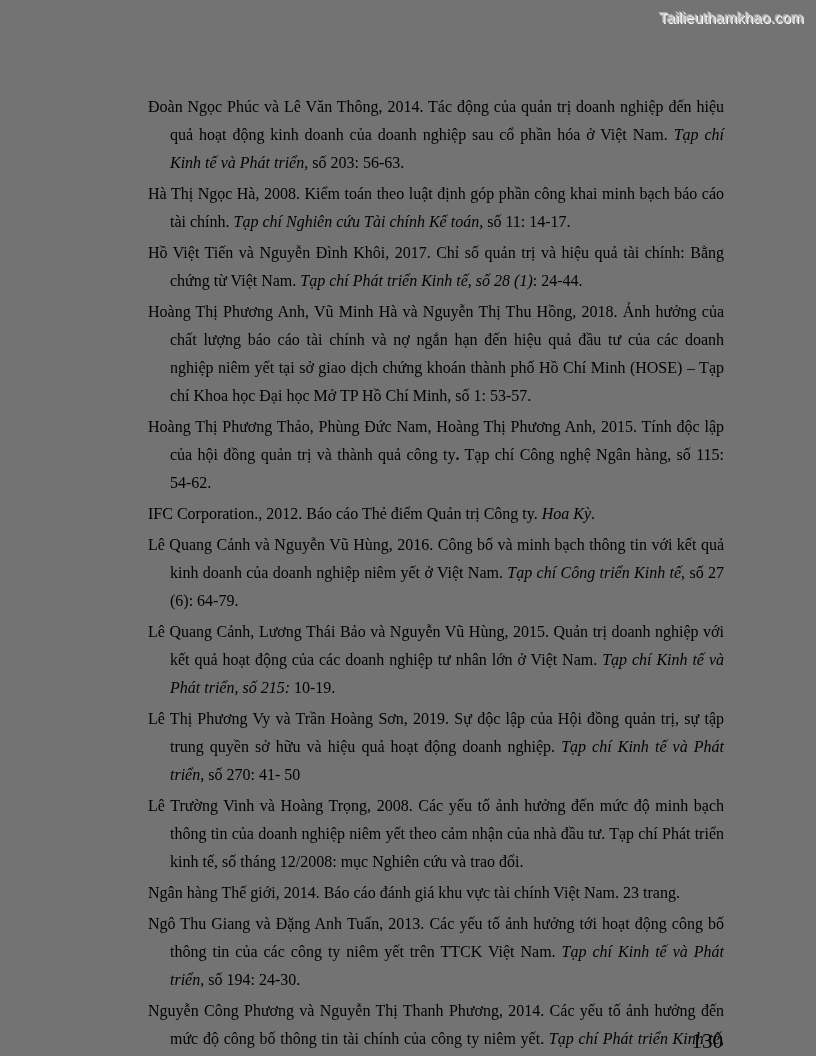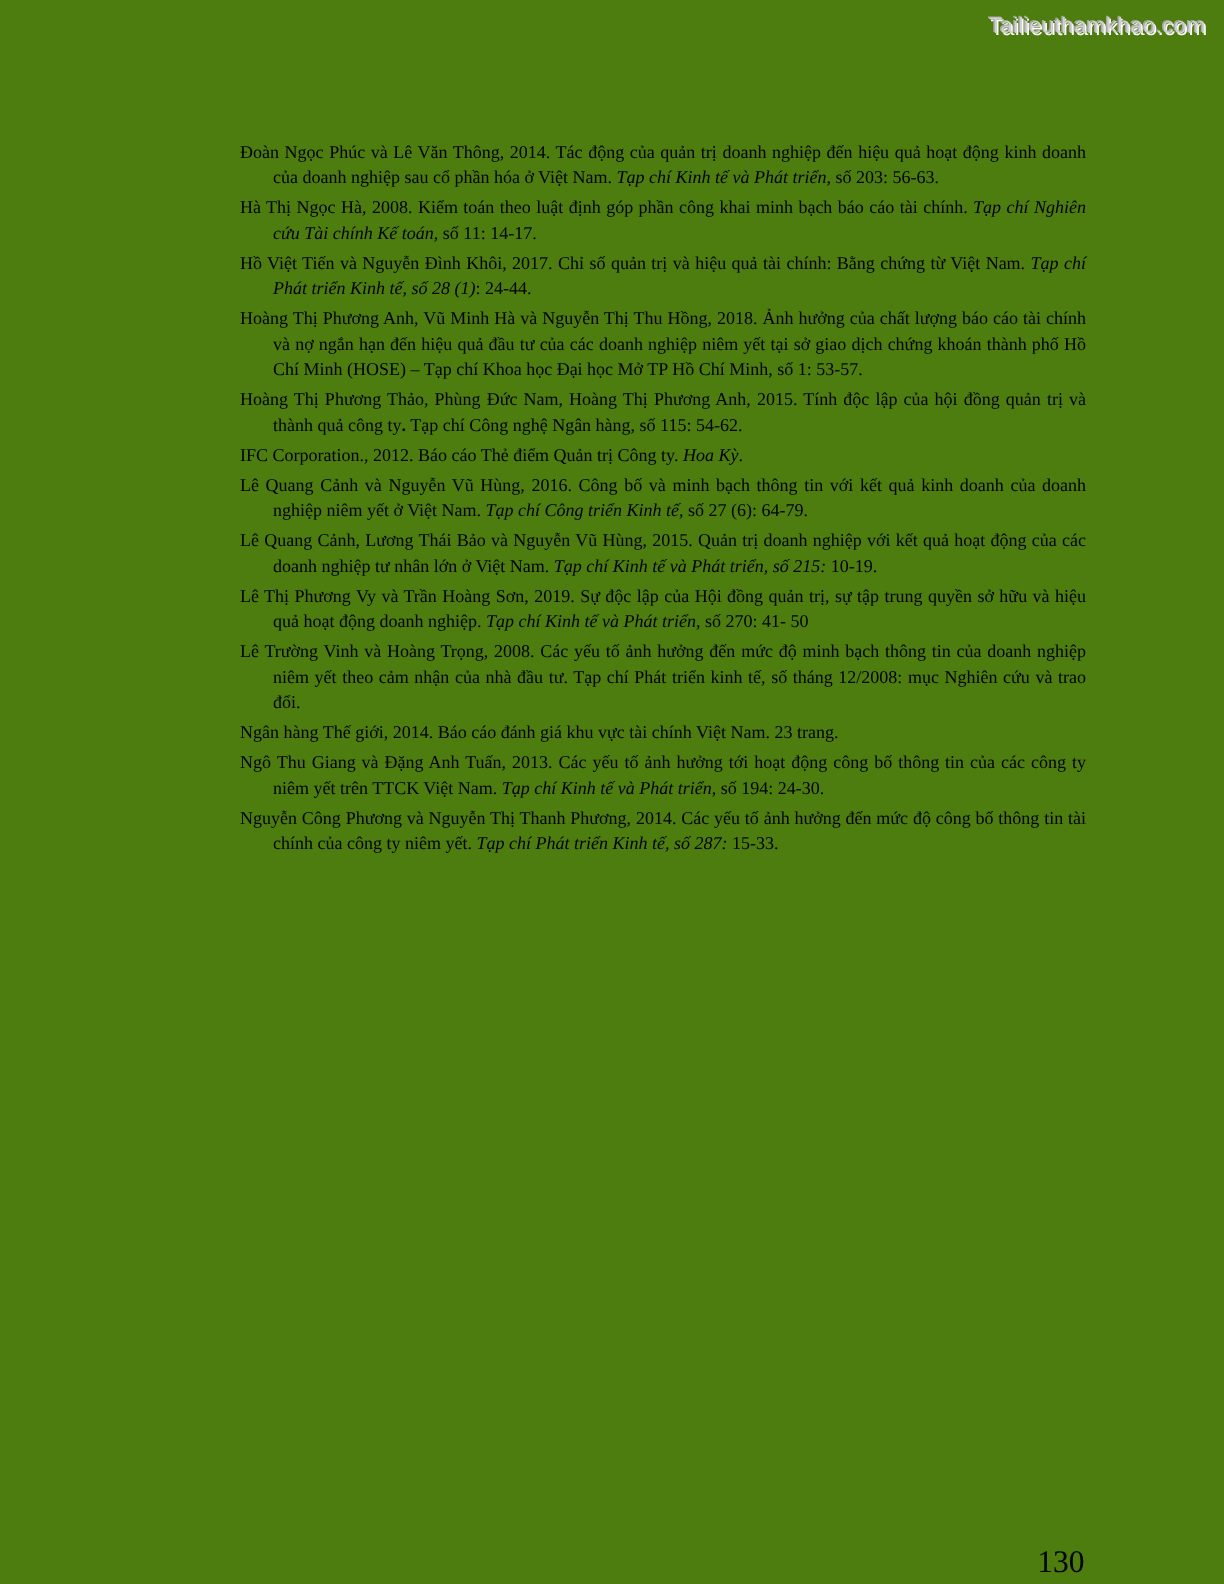--- a/index.html
+++ b/index.html
@@ -4,21 +4,21 @@
 <style>
   html, body {
     margin: 0;
     padding: 0;
     background: #ffffff;
   }
   .page {
     position: relative;
     width: 816px;
     height: 1056px;
-    background: #4d7c0f;
+    background: #737373;
     overflow: hidden;
     font-family: "Liberation Serif", serif;
     color: #000000;
   }
   .watermark {
     position: absolute;
     top: 9px;
     right: 12px;
     font-family: "Liberation Sans", sans-serif;
     font-size: 15px;
@@ -27,23 +27,23 @@
     text-shadow: -1px -1px 0 #a6a6a6, 1px 1px 0 #ffffff;
     user-select: none;
   }
   .references-list {
     position: absolute;
     left: 148px;
     top: 93px;
     width: 576px;
   }
   .ref {
-    margin: 0 0 3px 12px;
-    font-size: 12px;
-    line-height: 17px;
+    margin: 0 0 3px 0;
+    font-size: 16px;
+    line-height: 28px;
     text-align: justify;
     padding-left: 22px;
     text-indent: -22px;
   }
   .ref i { font-style: italic; }
   .ref b { font-weight: bold; }
   .page-number {
     position: absolute;
     top: 1031px;
     right: 93px;

